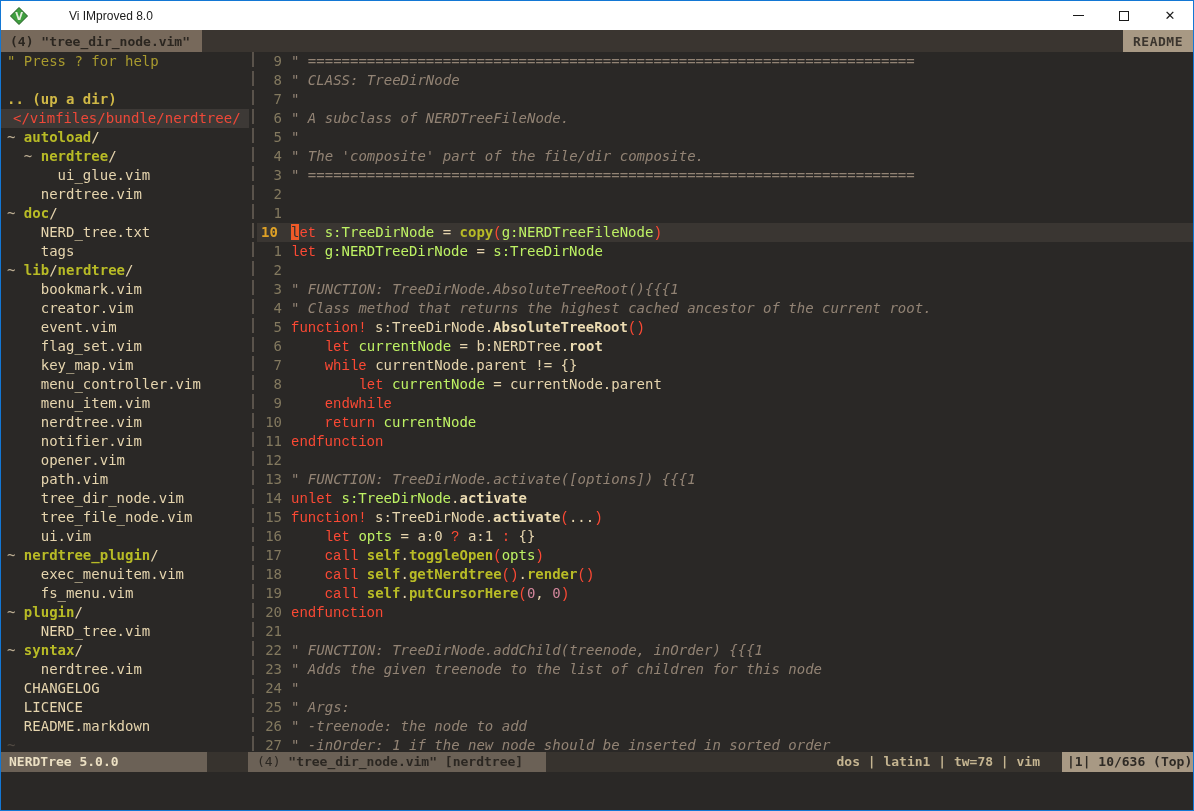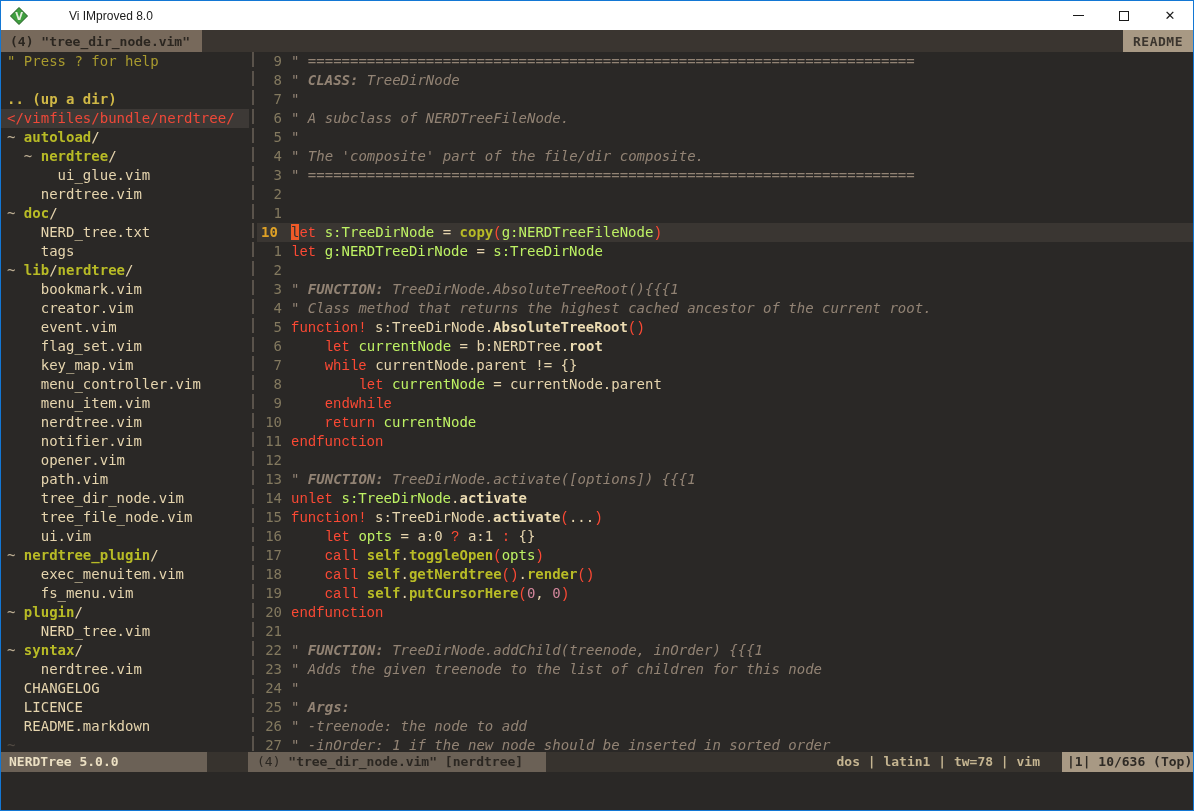--- a/index.html
+++ b/index.html
@@ -23,33 +23,33 @@
   .tabline{ flex:0 0 22px; background:#3a3530; display:flex; align-items:stretch; }
   .tab{ background:#77695b; color:#2b2620; font-weight:bold; font-size:13px;
         display:flex; align-items:center; padding:0 12px 0 9px; white-space:pre; }
   .tab-fill{ flex:1; }
   .buffers-label{ background:#a89984; color:#3b352e; font-weight:bold; font-size:13px;
         letter-spacing:.5px; display:flex; align-items:center; padding:0 10px; }
   
   .main{ flex:0 0 700px; display:flex; overflow:hidden; font-size:14px; line-height:19px; }
   .sidebar{ width:248px; overflow:hidden; white-space:pre; }
   .trow{ height:19px; padding-left:6px; color:#e2d3b0; }
-  .trow.hl{ background:#3d3936; padding-left:6px; }
+  .trow.hl{ background:#3d3936; padding-left:12px; }
   .vsplit{ width:8px; display:flex; justify-content:center; }
   .vsplit .dash{ width:2px; background:repeating-linear-gradient(to bottom,#5a534b 0 15px,rgba(0,0,0,0) 15px 19px); }
   .editor{ flex:1; overflow:hidden; white-space:pre; }
   .cline{ height:19px; display:flex; }
   .cline.cur{ background:#3a3632; }
   .lnum{ flex:0 0 34px; text-align:right; padding-right:9px; color:#83795f; }
   .lnum.curn{ text-align:left; padding-left:4px; padding-right:0; color:#dfa126; font-weight:bold; }
   .ltxt{ flex:1; }
   
   .k{ color:#fb4934;font-family:Liberation Mono, monospace; } .id{ color:#bef264;text-align:center; } .fn{ color:#b8bb26; font-weight:bold; }
   .n{ color:#d3869b; } .t{ color:#e6d5ae; } .tb{ color:#ebdbb2; font-weight:bold; }
-  .c{ color:#928374; font-style:italic; } .cb{ color:#928374; font-style:italic; font-weight:bold; }
+  .c{ color:#928374; font-style:italic; } .cb{ color:#928374; font-style:italic; font-weight:normal; }
   .cursor{ background:#ef5a28; color:#32302d; }
   
   .help{ color:#a89a2e; } .dir{ color:#b8bb26; font-weight:bold; }
   .up{ color:#d0b846; font-weight:bold; } .root{ color:#ef4838; }
   .tl{ color:#bdae93; } .nt{ color:#514a42; }
   
   .statusbar{ flex:0 0 20px; background:#37332e; display:flex; font-size:13px; line-height:20px; white-space:pre; }
   .seg-nerdtree{ flex:0 0 206px; background:#6b6156; color:#ece0c3; font-weight:bold; padding-left:8px; }
   .seg-gap{ flex:0 0 41px; }
   .seg-buffer{ flex:0 0 298px; background:#6b6156; color:#2b2722; padding-left:9px; }

